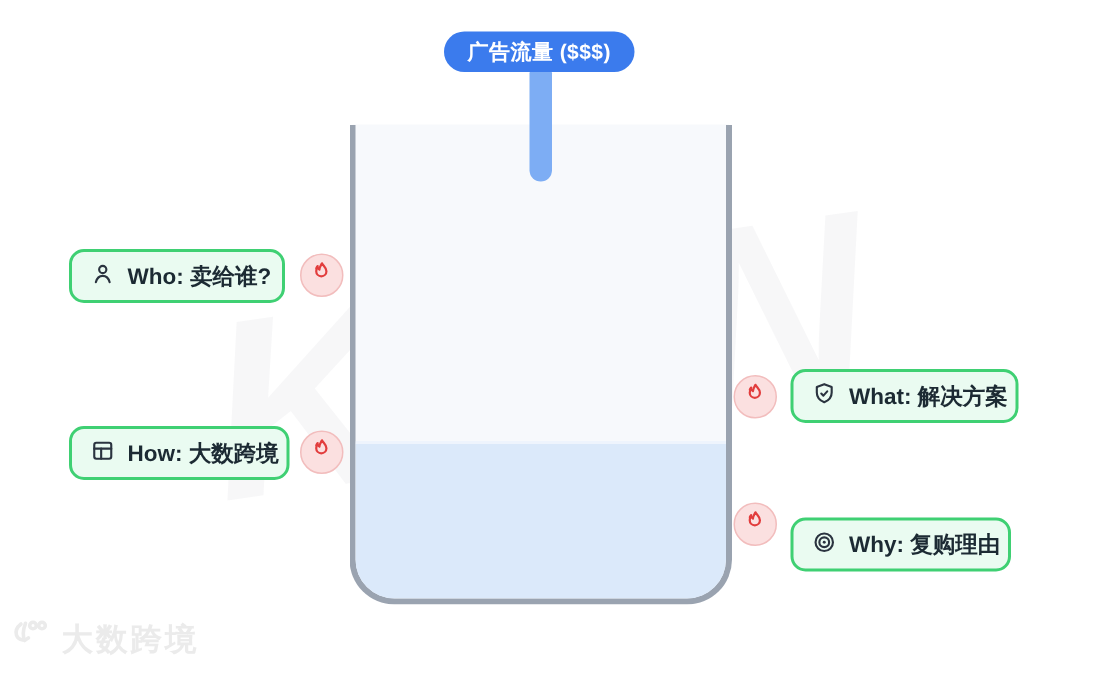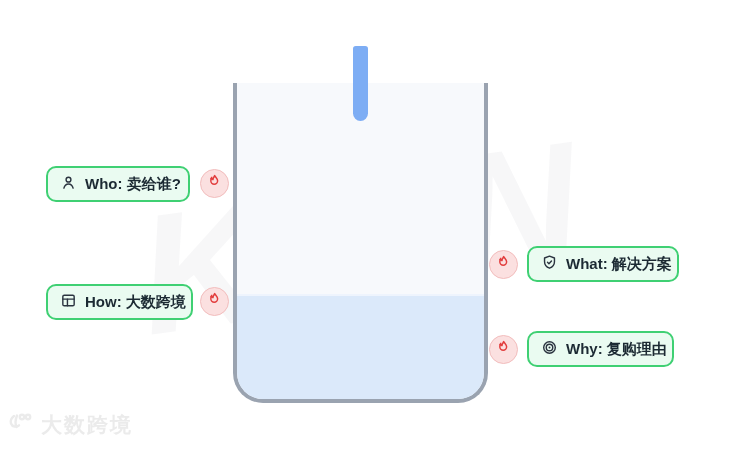--- a/index.html
+++ b/index.html
@@ -29,21 +29,21 @@
     display:flex; align-items:center; justify-content:center; z-index:3; letter-spacing:0.3px; }
 
   
   .tag { position:absolute; height:36px; background:#eafbf1; border:2px solid #3fd073;
     border-radius:10px; display:flex; align-items:center; gap:8px; padding:0 12px;
     font-size:15px; font-weight:700; color:#1c2a33; z-index:4; white-space:nowrap; }
   .tag svg { flex:0 0 auto; }
   .tag.who  { left:46px;  top:166px; width:144px; }
   .tag.how  { left:46px;  top:284px; width:147px; }
   .tag.what { left:527px; top:246px; width:152px; }
-  .tag.why  { left:527px; top:331px; width:147px; }
+  .tag.why  { left:527px; top:345px; width:147px; }
 
   
   .badge { position:absolute; width:29px; height:29px; border-radius:50%;
     background:#fbe0e0; border:1px solid #f2bdbd; display:flex; align-items:center;
     justify-content:center; z-index:5; }
   .badge.b-who  { left:200px; top:169px; }
   .badge.b-how  { left:200px; top:287px; }
   .badge.b-what { left:489px; top:250px; }
   .badge.b-why  { left:489px; top:335px; }
 
@@ -59,20 +59,23 @@
 
   <span class="wm-letter l1">K</span>
   <span class="wm-letter l2">N</span>
 
   <div class="vessel">
     <div class="liquid"></div>
   </div>
 
   <div class="stream"></div>
 
+  <div class="pill">
+    <span>广告流量 ($$$)</span>
+  </div>
 
   <div class="tag who">
     <span>
       <svg width="17" height="17" viewBox="0 0 24 24" fill="none" stroke="#2b3440" stroke-width="2" stroke-linecap="round" stroke-linejoin="round">
         <circle cx="12" cy="8" r="3.4"></circle>
         <path d="M5.5 20c1-4 3.6-6 6.5-6s5.5 2 6.5 6"></path>
       </svg>
     </span>
     <span>Who: 卖给谁?</span>
   </div>

